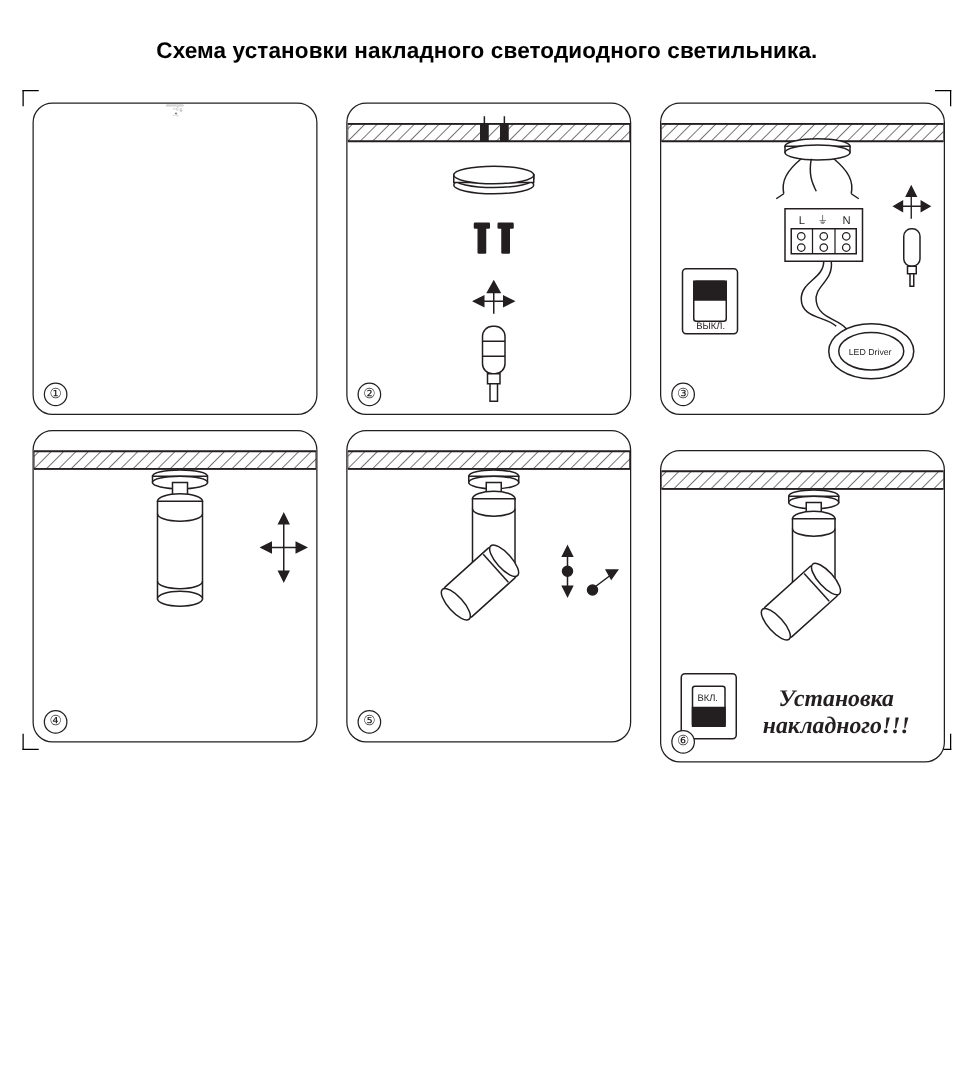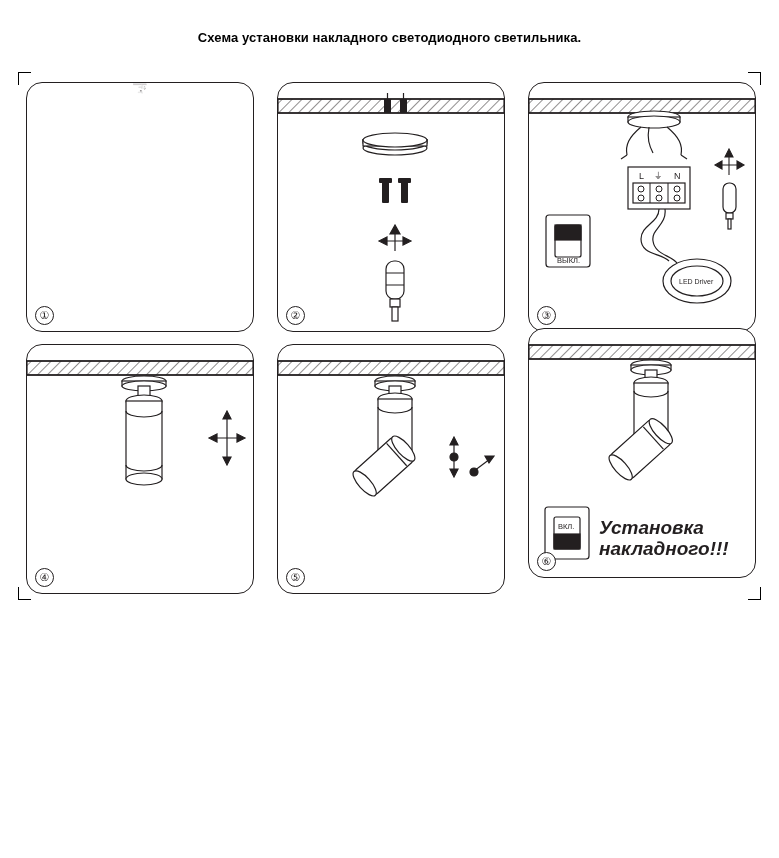--- a/index.html
+++ b/index.html
@@ -13,21 +13,21 @@
     font-family: "Liberation Sans", sans-serif;
     position: relative;
     overflow: hidden;
   }
   .page-title {
     position: absolute;
     top: 30px;
     left: 0;
     width: 779px;
     text-align: center;
-    font-size: 13px;
+    font-size: 18px;
     font-weight: bold;
     color: #000;
     letter-spacing: 0.1px;
   }
   .sheet {
     position: absolute;
     left: 18px;
     top: 72px;
     width: 743px;
     height: 528px;
@@ -50,21 +50,21 @@
     border: 1.3px solid #231f20;
     border-radius: 16px;
     background: #fff;
     overflow: hidden;
   }
   .panel.p1 { left: 8px;   top: 10px; }
   .panel.p2 { left: 259px; top: 10px; }
   .panel.p3 { left: 510px; top: 10px; }
   .panel.p4 { left: 8px;   top: 272px; }
   .panel.p5 { left: 259px; top: 272px; }
-  .panel.p6 { left: 510px; top: 256px; }
+  .panel.p6 { left: 510px; top: 288px; }
 
   .step-badge {
     position: absolute;
     left: 8px;
     bottom: 6px;
     width: 17px;
     height: 17px;
     border: 1.2px solid #231f20;
     border-radius: 50%;
     font-size: 11px;
@@ -78,21 +78,22 @@
     left: 0;
     top: 14px;
     width: 100%;
     height: 15px;
   }
   svg { display: block; }
   .fin {
     position: absolute;
     right: 16px;
     bottom: 18px;
-    font-family: Liberation Sans, sans-serif;
+    text-align: center;
+    font-family: Liberation Serif, serif;
     font-style: italic;
     font-weight: bold;
     font-size: 19px;
     line-height: 21px;
     color: #231f20;
     width: 140px;
   }
 </style>
 </head>
 <body>

